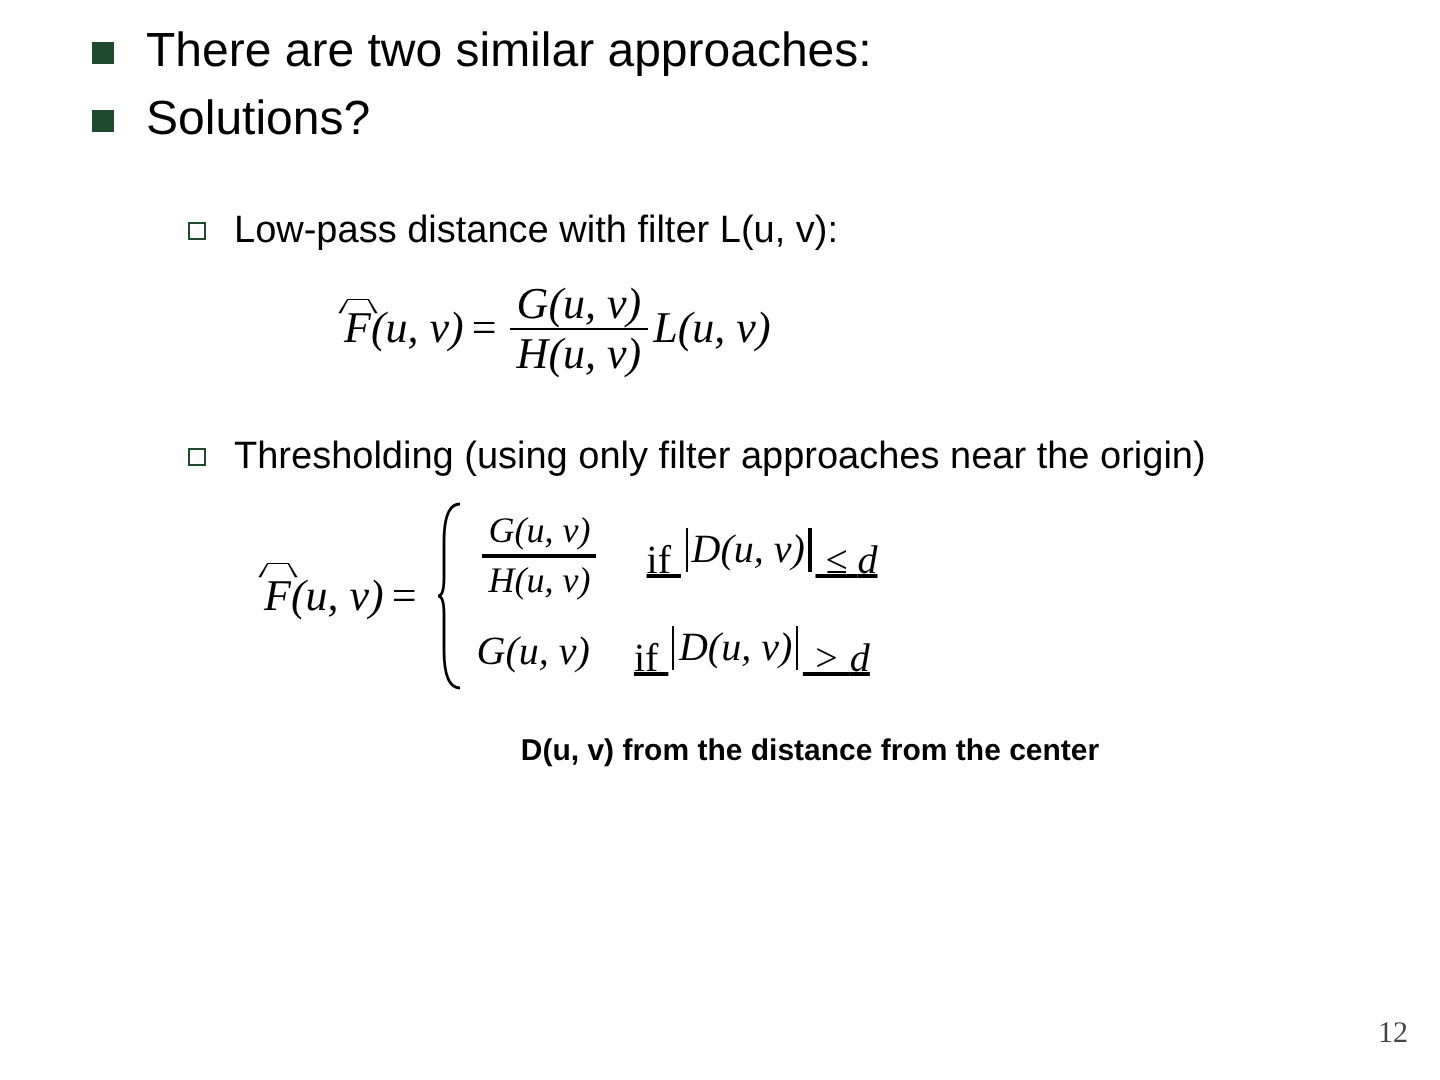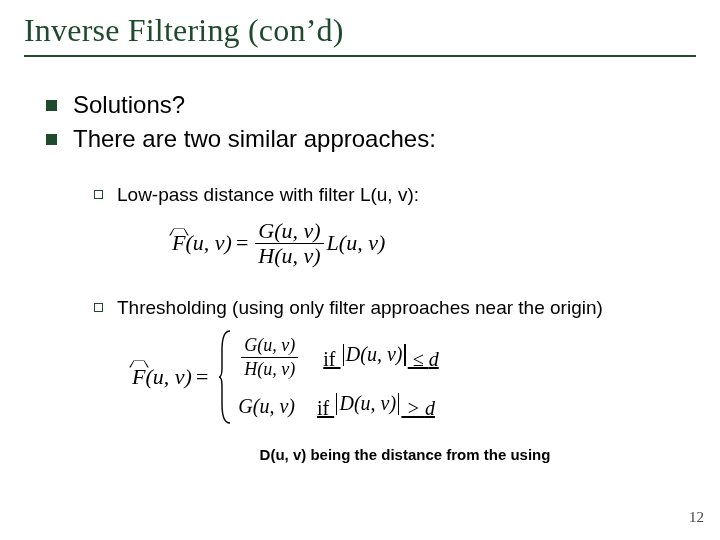--- a/index.html
+++ b/index.html
@@ -173,30 +173,29 @@
     font-size: 15px;
     color: #444;
   }
   .gap2 { height: 10px; }
   .gap3 { height: 14px; }
 </style>
 </head>
 <body>
 
 <div class="slide">
-  <h1 class="title">Inverse Filtering (con’d)</h1>
+
+  <div class="bullet-row">
+    <span class="square-bullet"></span>
+    <span class="bullet-text">There are two similar approaches:</span>
+  </div>
 
   <div class="bullet-row">
     <span class="square-bullet"></span>
     <span class="bullet-text">Solutions?</span>
-  </div>
-
-  <div class="bullet-row">
-    <span class="square-bullet"></span>
-    <span class="bullet-text">There are two similar approaches:</span>
   </div>
 
   <div class="gap2"></div>
 
   <div class="sub-row">
     <span class="sub-bullet"></span>
     <span class="sub-text">Low-pass distance with filter L(u, v):</span>
   </div>
 
   <div class="eq eq1">
@@ -243,16 +242,16 @@
       </div>
       <div class="case-row" style="margin-top:4px;">
         <span style="padding:2px 0;"><span>G</span><span>(u, v)</span></span>
         <span class="cond"><span>if </span><span class="abs">
               <span class="it"><span>D</span><span>(u, v)</span></span>
             </span><span class="it"> &gt; </span><span class="it">d</span></span>
       </div>
     </div>
   </div>
 
-  <div class="caption">D(u, v) being the distance from the using</div>
+  <div class="caption">D(u, v) from the distance from the center</div>
 </div>
 
 <div class="pagenum">12</div>
 
 </body></html>

